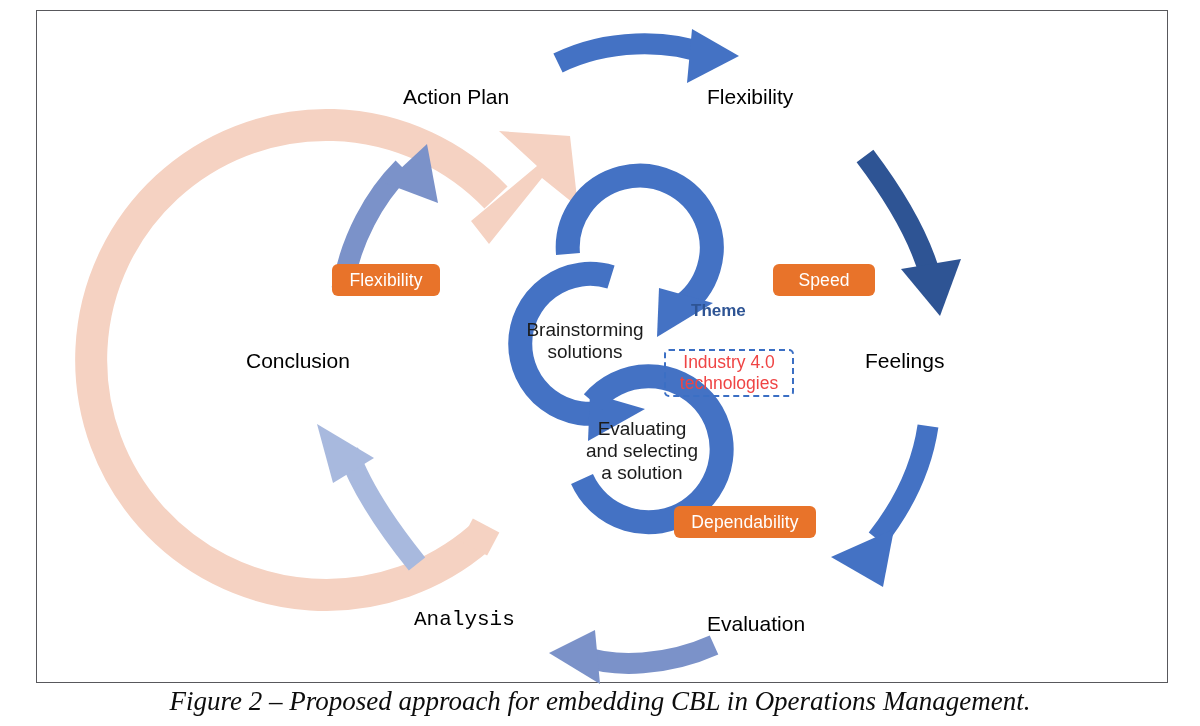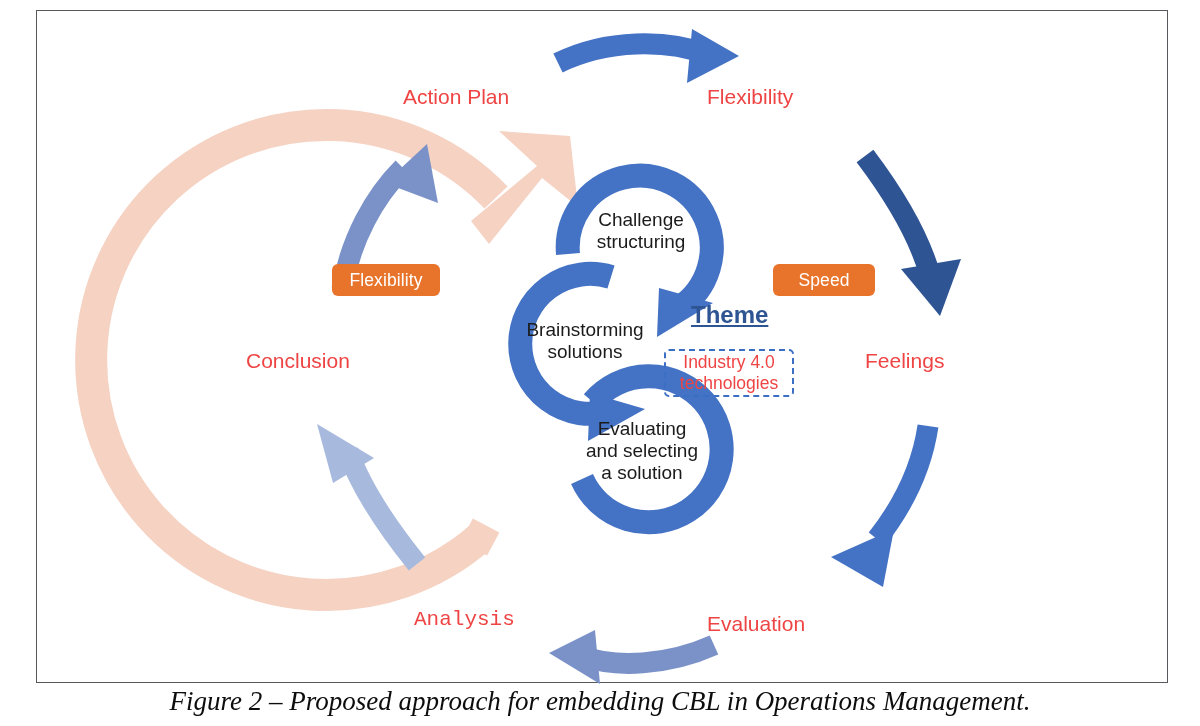--- a/index.html
+++ b/index.html
@@ -10,39 +10,39 @@
     position:absolute; left:36px; top:10px;
     width:1132px; height:673px;
     border:1.5px solid #58585c;
     background:#ffffff;
     box-sizing:border-box;
   }
 
   #diagram-svg{position:absolute; left:0; top:0; width:1200px; height:690px;}
 
   .olabel{
-    position:absolute; font-size:21px; color:#ef4444;
+    position:absolute; font-size:21px; color:#000000;
     white-space:nowrap; line-height:1.1;
   }
 
   .chip{
     position:absolute; background:#E8732A; color:#ffffff;
     border-radius:6px; font-size:17.5px;
     display:flex; align-items:center; justify-content:center;
     white-space:nowrap; letter-spacing:.1px;
   }
 
   .corelabel{
     position:absolute; font-size:19px; color:#1b1b1b;
     text-align:center; line-height:1.15; white-space:pre-line;
   }
 
   #theme-title{
-    position:absolute; font-size:24px; font-weight:bold;
-    color:#2E5494; white-space:nowrap;text-decoration:underline;
+    position:absolute; font-size:17px; font-weight:bold;
+    color:#2E5494; white-space:nowrap;
   }
   #theme-box{
     position:absolute;
     border:2px dashed #3B6FC4; border-radius:5px;
     font-size:17.5px; color:#ef4444; text-align:center;
     line-height:1.2; white-space:pre-line;
     display:flex; align-items:center; justify-content:center;margin-top:20px;
   }
 
   #figure-caption{
@@ -129,26 +129,25 @@
 
   <div class="olabel" style="left:670px; top:601px;">Evaluation</div>
 
   <div class="olabel" style="left:377px; top:597px;font-family:Liberation Mono, monospace;">Analysis</div>
 
   <div class="olabel" style="left:209px; top:338px;">Conclusion</div>
 
 
   <div class="chip" style="left:736px; top:253px; width:102px; height:32px;">Speed</div>
 
+  <div class="chip" style="left:637px; top:495px; width:142px; height:32px;">Dependability</div>
 
 
   <div class="chip" style="left:295px; top:253px; width:108px; height:32px;">Flexibility</div>
 
-  <div class="corelabel" style="left:524px; top:198px; width:160px;">Challenge
-structuring</div>
 
   <div class="corelabel" style="left:528px; top:407px; width:154px;">Evaluating
 and selecting
 a solution</div>
 
   <div class="corelabel" style="left:453px; top:308px; width:190px;">Brainstorming
 solutions</div>
 
   <div id="theme-title" style="left:654px; top:290px;">Theme</div>
 

